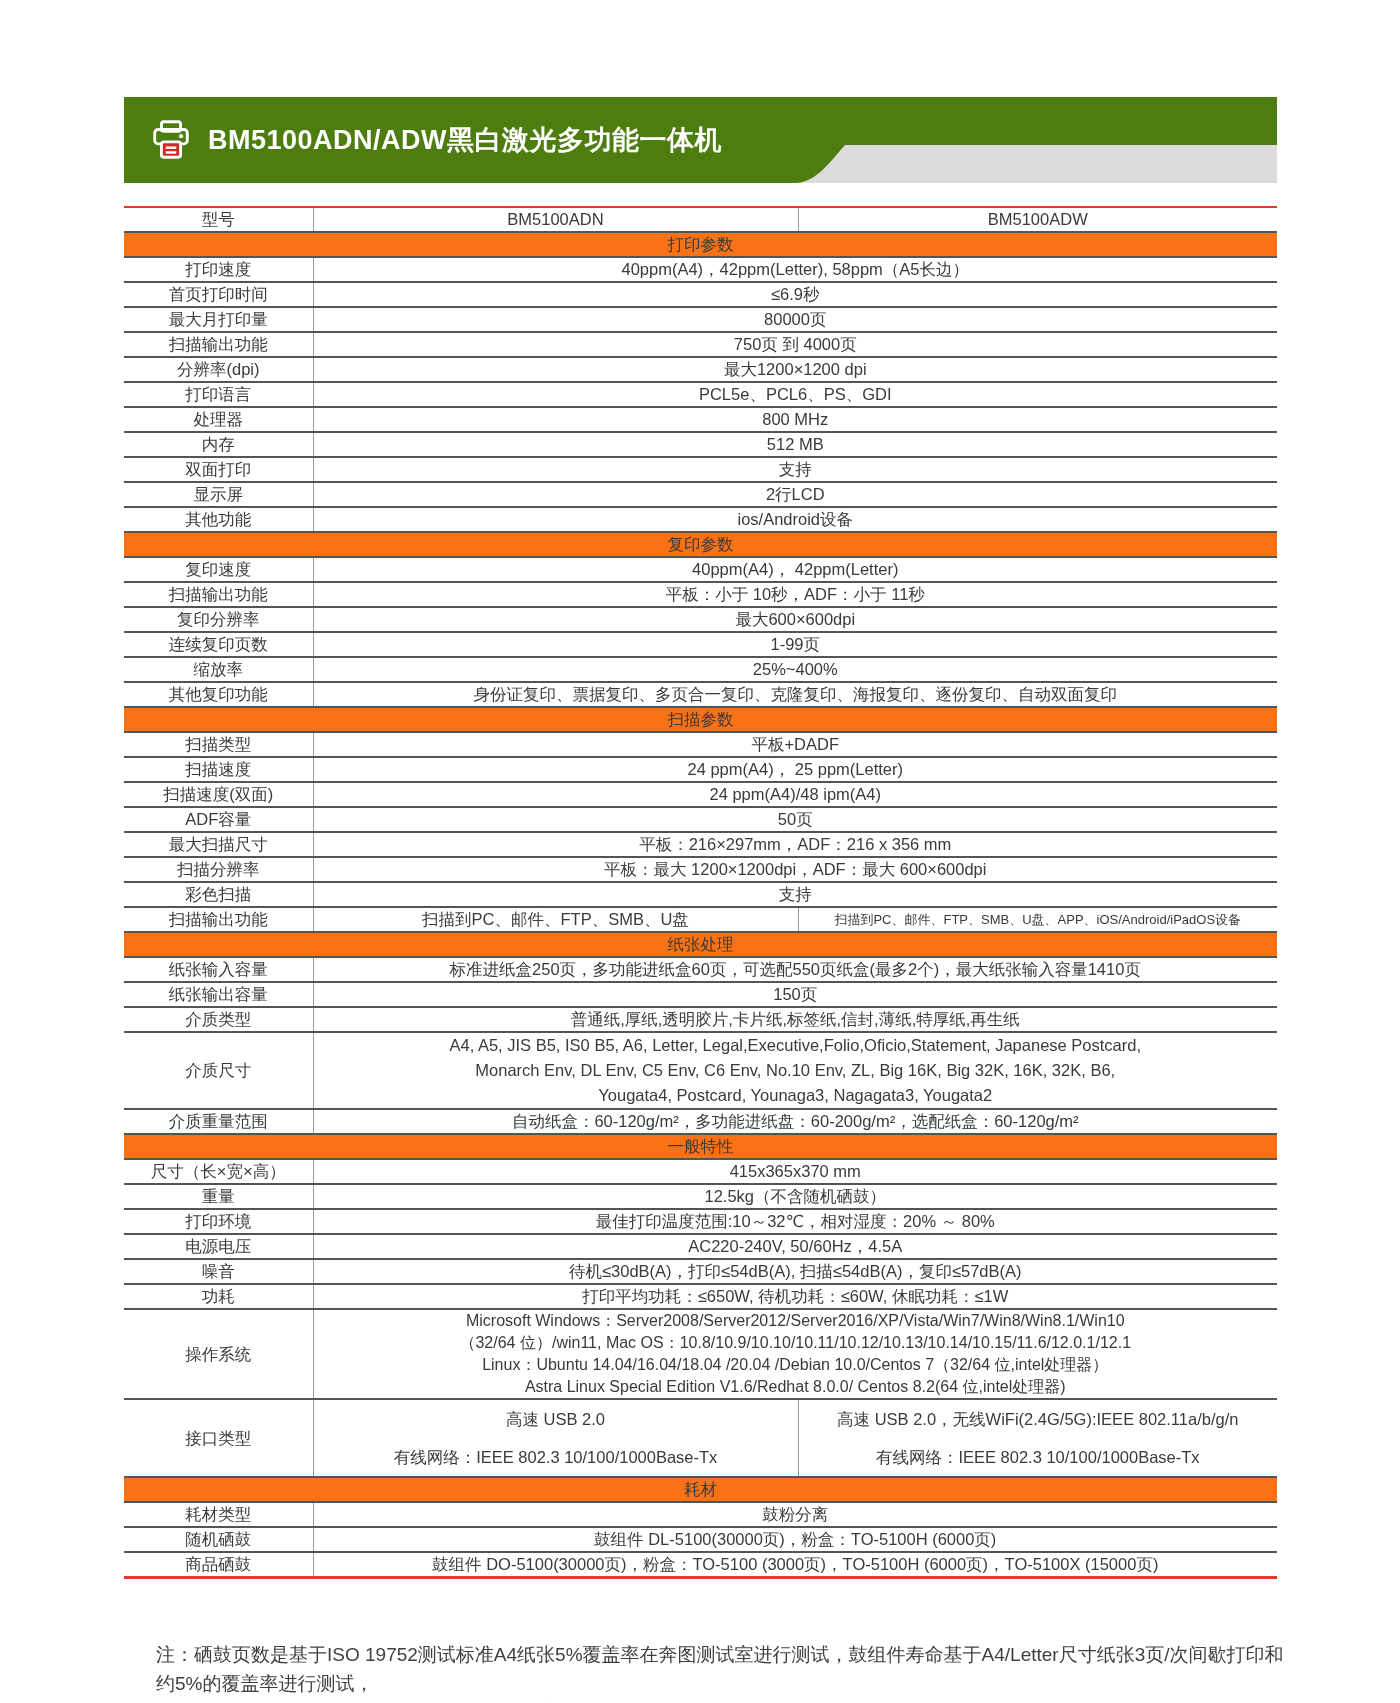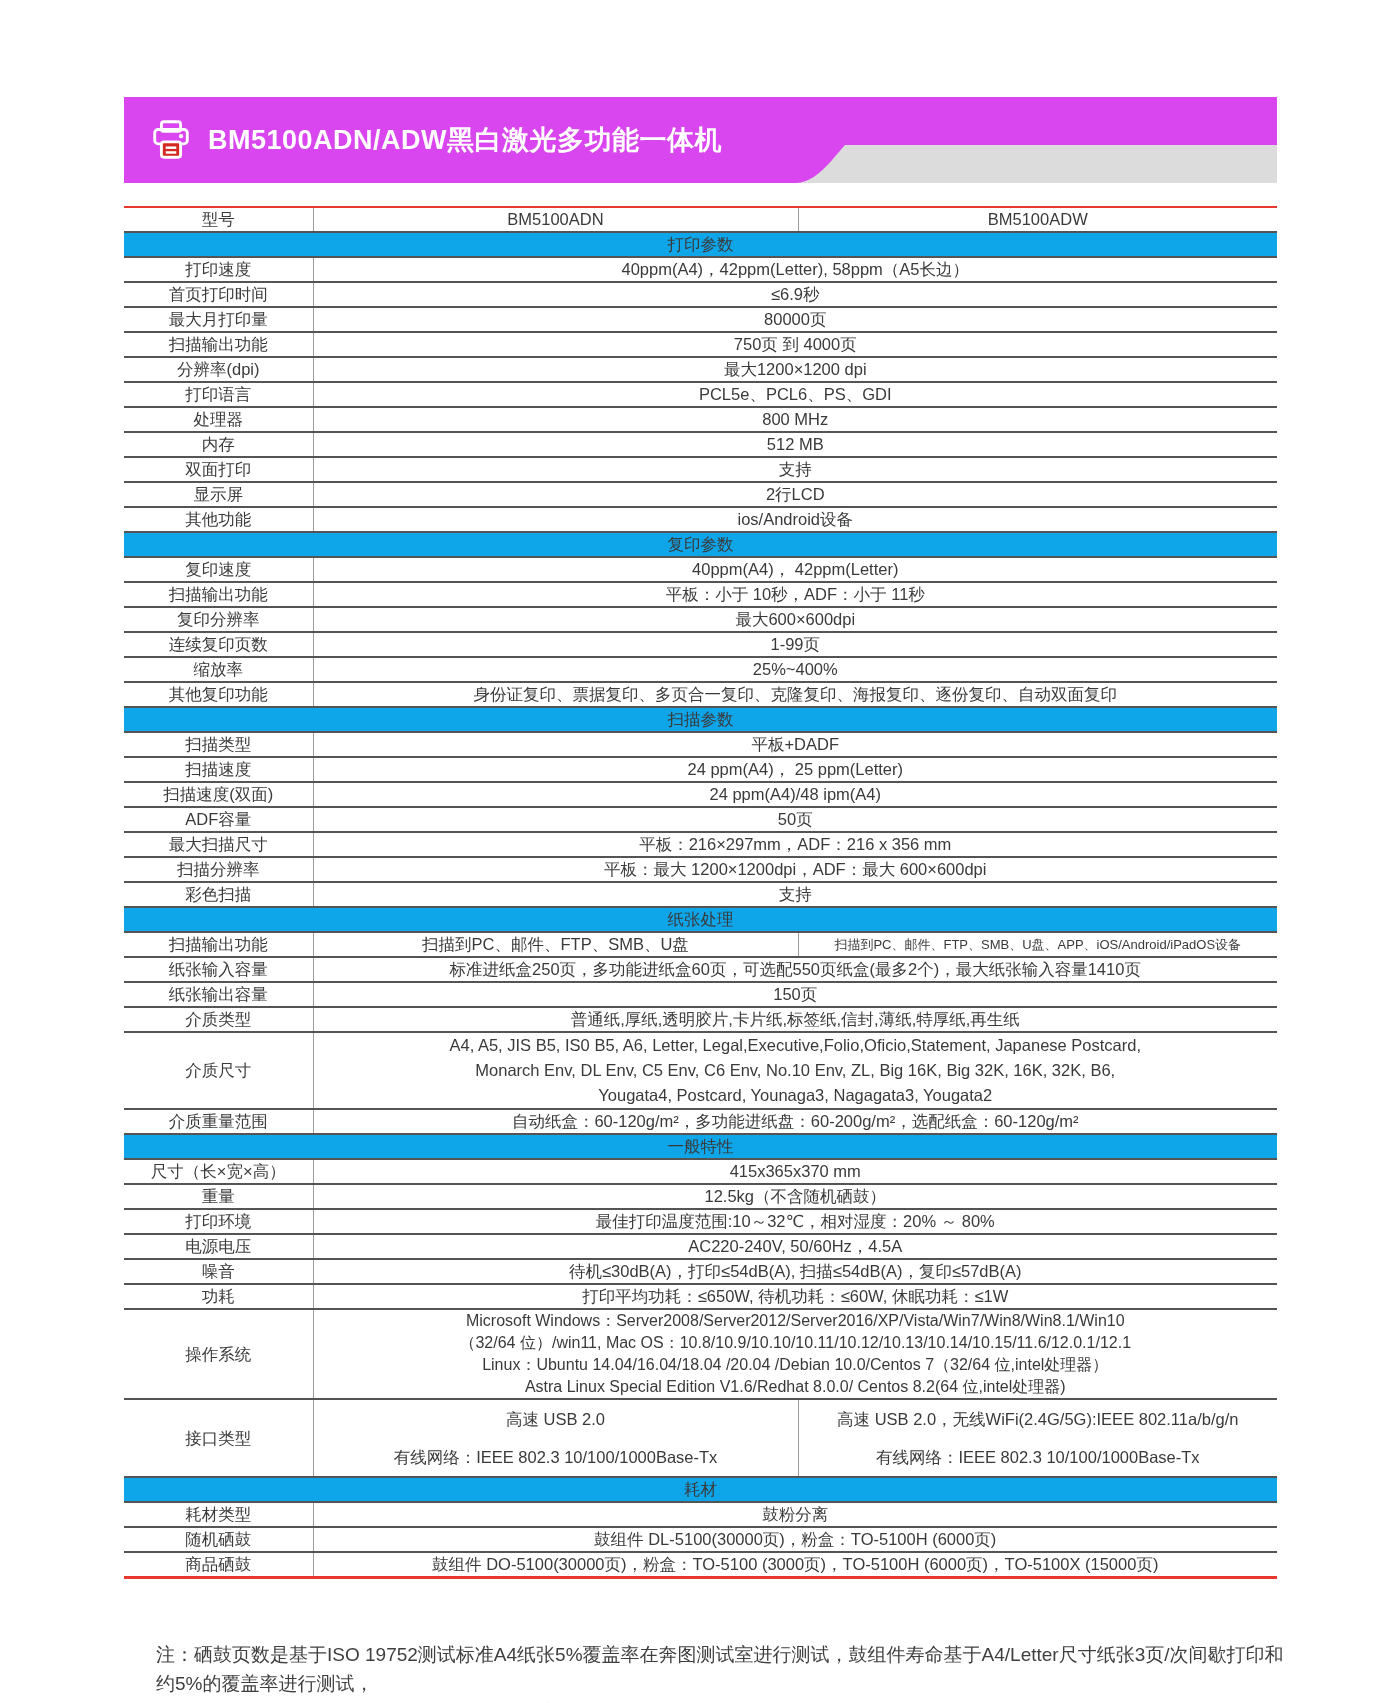--- a/index.html
+++ b/index.html
@@ -1,34 +1,34 @@
 <!DOCTYPE html>
 <html lang="zh"><head>
 <meta charset="utf-8">
 <style>
   html,body{margin:0;padding:0;background:#ffffff;}
   body{font-family:"Liberation Sans","DejaVu Sans",sans-serif;}
   .page{position:relative;width:1400px;height:1703px;background:#ffffff;overflow:hidden;}
 
   
-  .banner{position:absolute;left:124px;top:97px;width:1153px;height:86px;background:#d946ef;}
+  .banner{position:absolute;left:124px;top:97px;width:1153px;height:86px;background:#4d7c0f;}
   .banner-inner{position:absolute;left:24px;top:0;height:100%;display:flex;align-items:center;gap:14px;z-index:2;}
   .printer-icon{width:46px;height:46px;display:block;}
   .banner-title{color:#ffffff;font-size:27px;font-weight:600;letter-spacing:0.5px;white-space:nowrap;}
   .banner-band{position:absolute;right:0;bottom:0;width:480px;height:38px;display:block;z-index:1;}
 
   
   .table-box{position:absolute;left:124px;top:206px;width:1153px;
              border-top:2px solid #e6382c;border-bottom:3px solid #e6382c;}
   table.spec{border-collapse:collapse;width:100%;table-layout:fixed;font-size:16.5px;color:#3a3a3a;}
   table.spec td{border-top:2px solid #545454;height:23px;line-height:23px;padding:0 4px;
                 text-align:center;overflow:hidden;white-space:nowrap;}
   table.spec tr:first-child td{border-top:none;margin-top:36px;}
   td.label,td.c1{border-right:1px solid #9b9b9b;}
-  td.section{background:#0ea5e9;text-align:left;padding:0;}
+  td.section{background:#f97316;text-align:left;padding:0;}
   .section-label{display:inline-block;width:189px;text-align:center;}
   td.multi{height:75px;}
   td.multi div{line-height:25px;}
   td.os{font-size:16px;height:88px;margin-left:45px;}
   td.os div{line-height:22px;}
   td.tall{height:76px;vertical-align:middle;margin-top:8px;}
   td.tall div{line-height:38px;}
   td.small{font-size:13px;padding:0 2px;}
 
   
@@ -170,26 +170,26 @@
           </tr>
           <tr>
             <td class="label">扫描分辨率</td>
             <td colspan="2">平板：最大 1200×1200dpi，ADF：最大 600×600dpi</td>
           </tr>
           <tr>
             <td class="label">彩色扫描</td>
             <td colspan="2">支持</td>
           </tr>
           <tr>
-            <td colspan="3" class="section"><span class="section-label">纸张处理</span></td>
-          </tr>
-          <tr>
             <td class="label">扫描输出功能</td>
             <td class="c1">扫描到PC、邮件、FTP、SMB、U盘</td>
             <td class="small">扫描到PC、邮件、FTP、SMB、U盘、APP、iOS/Android/iPadOS设备</td>
+          </tr>
+          <tr>
+            <td colspan="3" class="section"><span class="section-label">纸张处理</span></td>
           </tr>
           <tr>
             <td class="label">纸张输入容量</td>
             <td colspan="2">标准进纸盒250页，多功能进纸盒60页，可选配550页纸盒(最多2个)，最大纸张输入容量1410页</td>
           </tr>
           <tr>
             <td class="label">纸张输出容量</td>
             <td colspan="2">150页</td>
           </tr>
           <tr>

